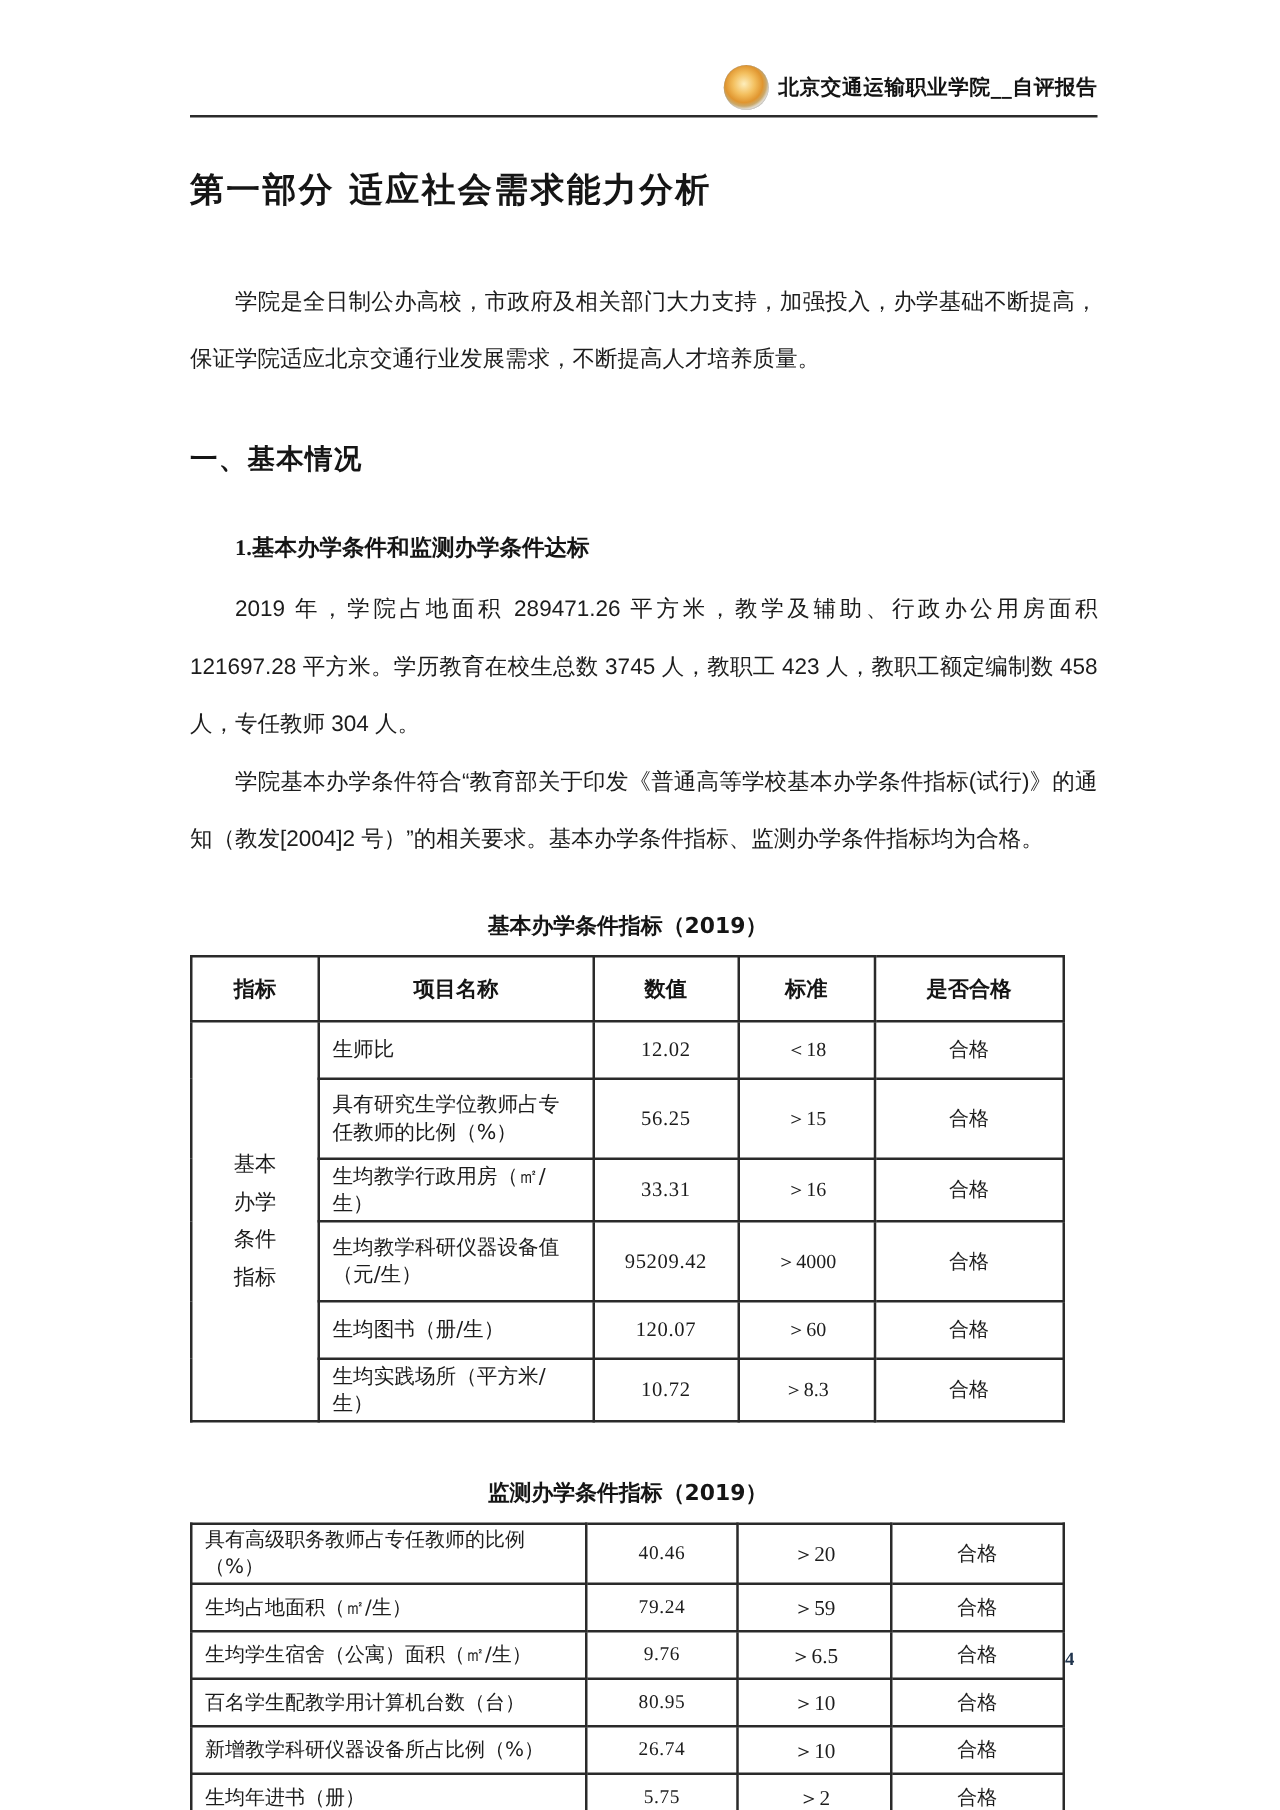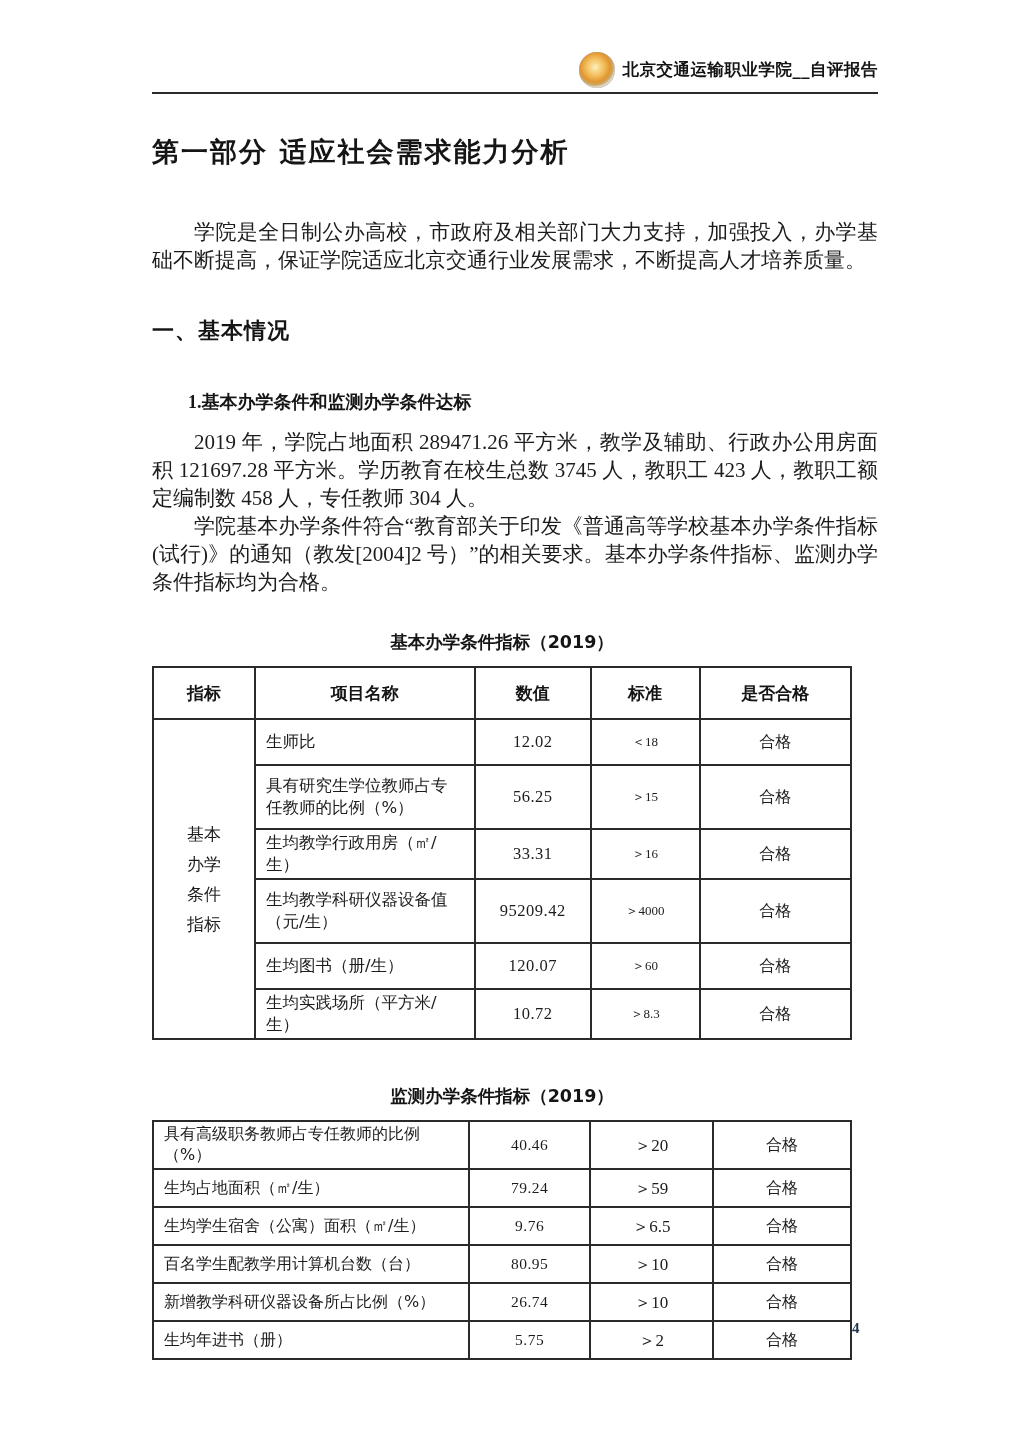--- a/index.html
+++ b/index.html
@@ -30,22 +30,22 @@
 
   
   .col { position: absolute; left: 152px; top: 94px; width: 726px; }
 
   .part-title {
     margin-top: 40px;
     font-family: "DejaVu Sans", "Liberation Sans", sans-serif;
     font-weight: bold; font-size: 27px; letter-spacing: 2px; color: #151515;
   }
   .para {
-    font-family: Liberation Serif, serif;
-    font-size: 21px; line-height: 28px;
+    font-family: Liberation Sans, sans-serif;
+    font-size: 18px; line-height: 46px;
     text-align: justify; text-indent: 2em; color: #1c1c1c;
   }
   .para1 { margin-top: 48px; }
   .sec-title {
     margin-top: 42px;
     font-family: "DejaVu Sans", "Liberation Sans", sans-serif;
     font-weight: bold; font-size: 22px; letter-spacing: 1px; color: #151515;
   }
   .sub-title {
     margin-top: 44px; padding-left: 2em;
@@ -77,21 +77,21 @@
     font-family: "DejaVu Sans", "Liberation Sans", sans-serif;
   }
   td.num {
     text-align: center;
     font-family: "Liberation Serif", "DejaVu Serif", serif;
     font-size: 16.5px; letter-spacing: 0.5px;
   }
   td.std {
     text-align: center;
     font-family: "Liberation Serif", "DejaVu Serif", serif;
-    font-size: 13px;
+    font-size: 16px;
   }
   td.ok {
     text-align: center;
     font-family: "DejaVu Sans", "Liberation Sans", sans-serif;
     font-size: 16px;
   }
   td.group {
     text-align: center; vertical-align: middle;
     font-family: "DejaVu Sans", "Liberation Sans", sans-serif;
     font-size: 17px; line-height: 30px; padding: 0 26px;

